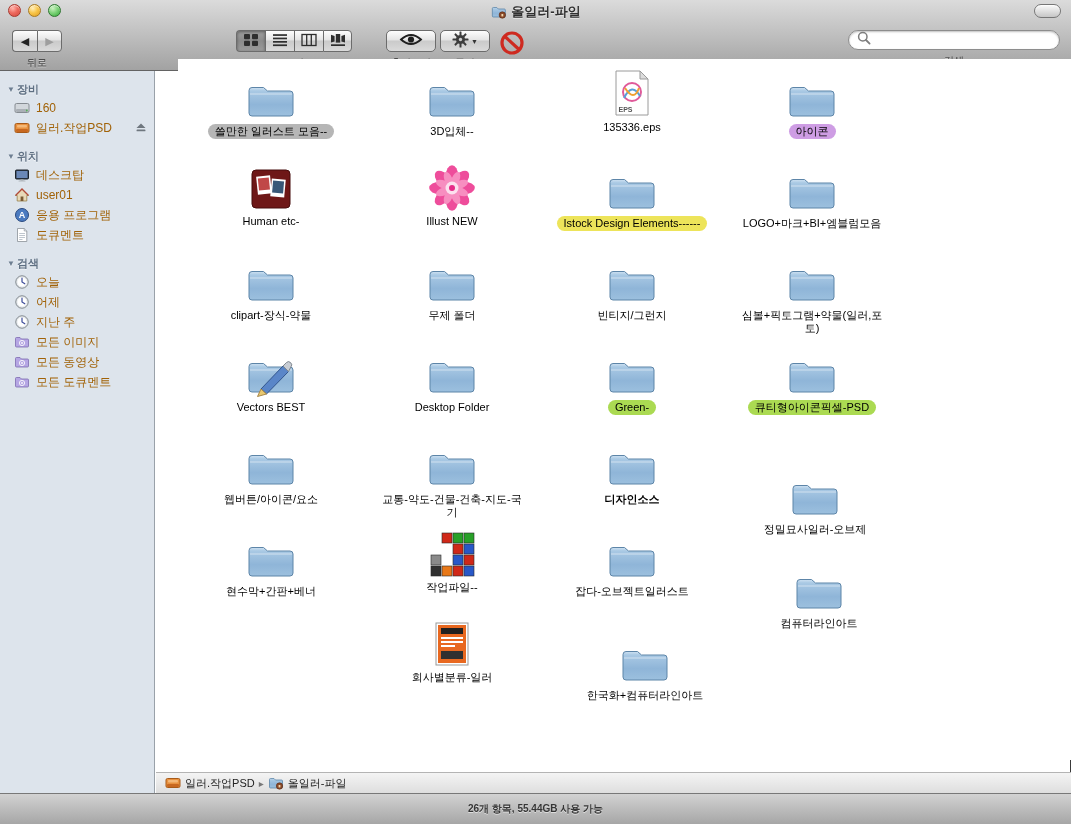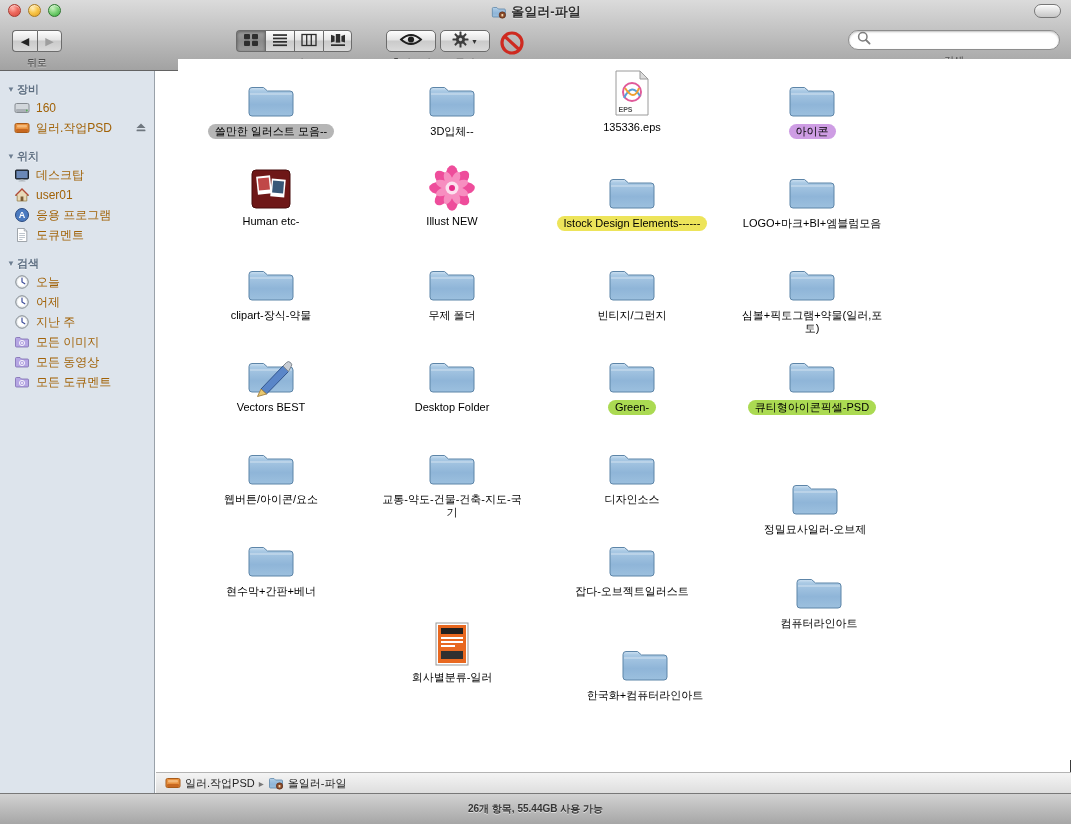--- a/index.html
+++ b/index.html
@@ -560,21 +560,21 @@
       </div>
       <div class="file-item" style="left: 194px; top: 384px;">
         <div class="file-icon">
           <svg width="52" height="42" viewBox="0 0 52 42">
             <path d="M4 11.5 Q4 8.5 7 8.5 L18.5 8.5 L22.5 12 L45 12 Q48 12 48 15 L48 34 Q48 37 45 37 L7 37 Q4 37 4 34 Z" fill="url(#fg)" stroke="#5d85a8"></path>
             <path d="M5 15 L47 15" stroke="#fff" stroke-opacity="0.5"></path>
           </svg>
         </div>
         <div class="file-label"><span style="background:transparent">교통-약도-건물-건축-지도-국기</span></div>
       </div>
-      <div class="file-item" style="left: 374px; top: 384px;">
+      <div class="file-item" style="left: 374px; top: 384px; font-weight: bold;">
         <div class="file-icon">
           <svg width="52" height="42" viewBox="0 0 52 42">
             <path d="M4 11.5 Q4 8.5 7 8.5 L18.5 8.5 L22.5 12 L45 12 Q48 12 48 15 L48 34 Q48 37 45 37 L7 37 Q4 37 4 34 Z" fill="url(#fg)" stroke="#5d85a8"></path>
             <path d="M5 15 L47 15" stroke="#fff" stroke-opacity="0.5"></path>
           </svg>
         </div>
         <div class="file-label"><span style="background:transparent">디자인소스</span></div>
       </div>
       <div class="file-item" style="left: 557px; top: 414px;">
         <div class="file-icon">
@@ -586,20 +586,41 @@
         <div class="file-label"><span style="background:transparent">정밀묘사일러-오브제</span></div>
       </div>
       <div class="file-item" style="left: 13px; top: 476px;">
         <div class="file-icon">
           <svg width="52" height="42" viewBox="0 0 52 42">
             <path d="M4 11.5 Q4 8.5 7 8.5 L18.5 8.5 L22.5 12 L45 12 Q48 12 48 15 L48 34 Q48 37 45 37 L7 37 Q4 37 4 34 Z" fill="url(#fg)" stroke="#5d85a8"></path>
             <path d="M5 15 L47 15" stroke="#fff" stroke-opacity="0.5"></path>
           </svg>
         </div>
         <div class="file-label"><span style="background:transparent">현수막+간판+베너</span></div>
+      </div>
+      <div class="file-item" style="left: 194px; top: 472px;">
+        <div class="file-icon">
+          <svg width="46" height="46" viewBox="0 0 46 46">
+            <g stroke="#2a2a2a" stroke-width="0.6">
+              <rect x="13" y="2" width="10" height="10" fill="#d02818"></rect>
+              <rect x="24" y="2" width="10" height="10" fill="#28a028"></rect>
+              <rect x="35" y="2" width="10" height="10" fill="#28a028"></rect>
+              <rect x="24" y="13" width="10" height="10" fill="#d02818"></rect>
+              <rect x="35" y="13" width="10" height="10" fill="#2858c8"></rect>
+              <rect x="2" y="24" width="10" height="10" fill="#8a8a8a"></rect>
+              <rect x="24" y="24" width="10" height="10" fill="#2858c8"></rect>
+              <rect x="35" y="24" width="10" height="10" fill="#d02818"></rect>
+              <rect x="2" y="35" width="10" height="10" fill="#303030"></rect>
+              <rect x="13" y="35" width="10" height="10" fill="#e87818"></rect>
+              <rect x="24" y="35" width="10" height="10" fill="#d02818"></rect>
+              <rect x="35" y="35" width="10" height="10" fill="#2858c8"></rect>
+            </g>
+          </svg>
+        </div>
+        <div class="file-label"><span style="background:transparent">작업파일--</span></div>
       </div>
       <div class="file-item" style="left: 374px; top: 476px;">
         <div class="file-icon">
           <svg width="52" height="42" viewBox="0 0 52 42">
             <path d="M4 11.5 Q4 8.5 7 8.5 L18.5 8.5 L22.5 12 L45 12 Q48 12 48 15 L48 34 Q48 37 45 37 L7 37 Q4 37 4 34 Z" fill="url(#fg)" stroke="#5d85a8"></path>
             <path d="M5 15 L47 15" stroke="#fff" stroke-opacity="0.5"></path>
           </svg>
         </div>
         <div class="file-label"><span style="background:transparent">잡다-오브젝트일러스트</span></div>
       </div>

